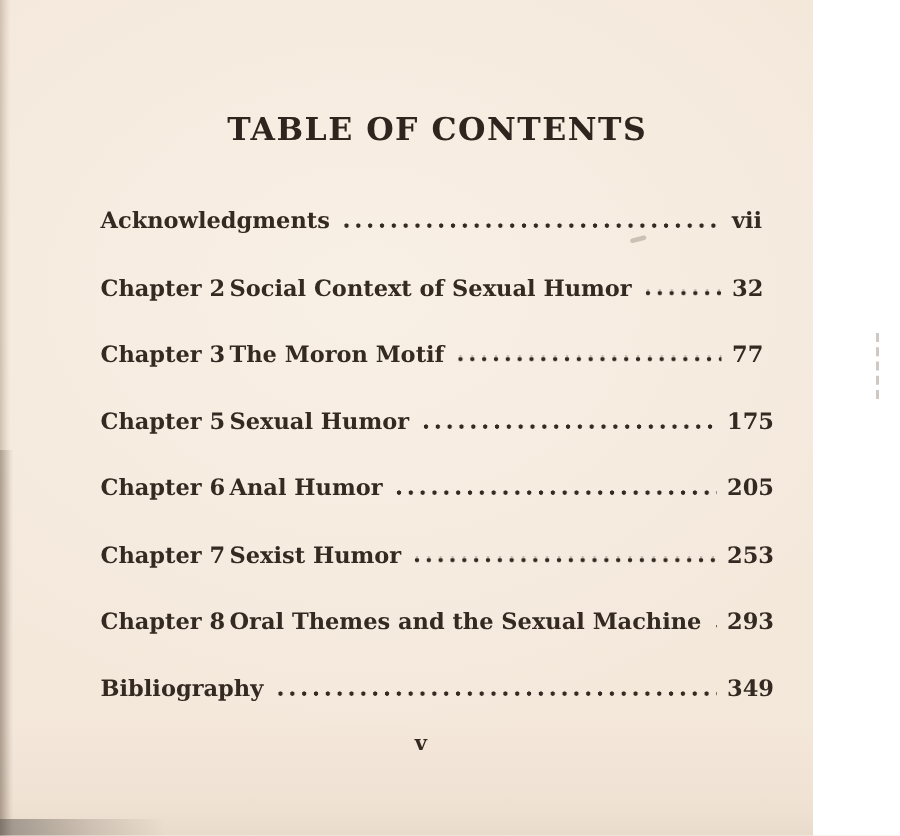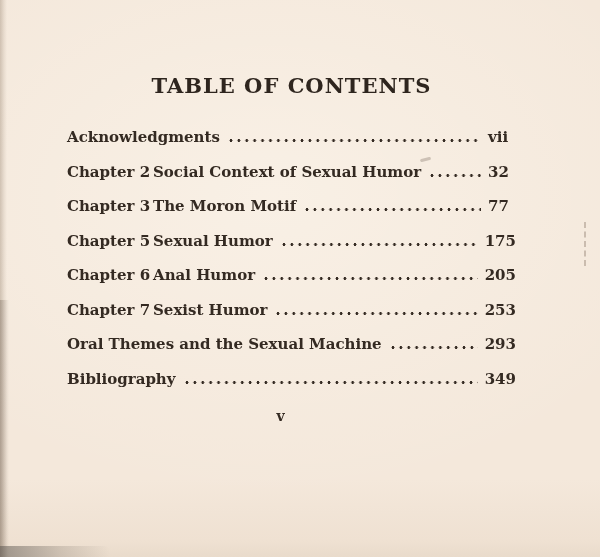--- a/index.html
+++ b/index.html
@@ -7,21 +7,21 @@
     --ink:#342a22;
   }
   html,body{margin:0;padding:0;}
   body{
     width:600px;height:557px;
     font-family:"DejaVu Serif","Liberation Serif",serif;
     overflow:hidden;
   }
   .page{
     position:relative;
-    width:600px;height:557px;
+    width:542px;height:557px;
     background:
       radial-gradient(ellipse 120% 90% at 45% 35%, rgba(255,250,242,0.45), rgba(0,0,0,0) 60%),
       linear-gradient(180deg, #f4e8db 0%, #f4e8db 86%, #efe1d2 97%, #e9dbcb 100%);
     background-color:var(--paper);
   }
   
   .edge-left{
     position:absolute;left:0;top:0;width:7px;height:557px;
     background:linear-gradient(90deg, rgba(146,126,106,0.38), rgba(146,126,106,0.12) 60%, rgba(0,0,0,0));
   }
@@ -65,21 +65,21 @@
     line-height:19px;
     font-size:15px;
     font-weight:bold;
     margin-bottom:15.5px;
     white-space:nowrap;
   }
   .chap{
     flex:0 0 auto;
     width:86px;
   }
-  .entry-title{flex:0 0 auto;}
+  .entry-title{flex:0 0 auto;margin-top:10px;}
   .leader{
     flex:1 1 auto;
     height:4px;
     margin:0 7px 0 9px;
     background-image:radial-gradient(circle at 2px 2.4px, var(--ink) 1.25px, rgba(0,0,0,0) 1.7px);
     background-size:7.9px 4px;
     background-repeat:repeat-x;
     background-position:left bottom;
   }
   .pg{
@@ -149,20 +149,21 @@
   </div>
 
   <div class="row">
     <span class="chap">Chapter 7</span>
     <span class="entry-title">Sexist Humor</span>
     <span class="leader"></span>
     <span class="pg">253</span>
   </div>
 
   <div class="row">
+    <span class="chap">Chapter 8</span>
     <span class="entry-title">Oral Themes and the Sexual Machine</span>
     <span class="leader"></span>
     <span class="pg">293</span>
   </div>
 
   <div class="row">
 
     <span class="entry-title">Bibliography</span>
     <span class="leader"></span>
     <span class="pg">349</span>

